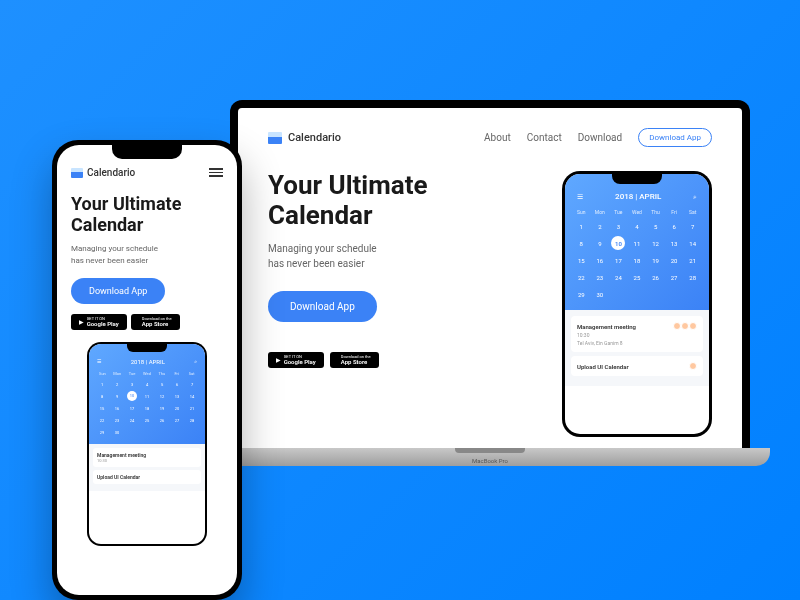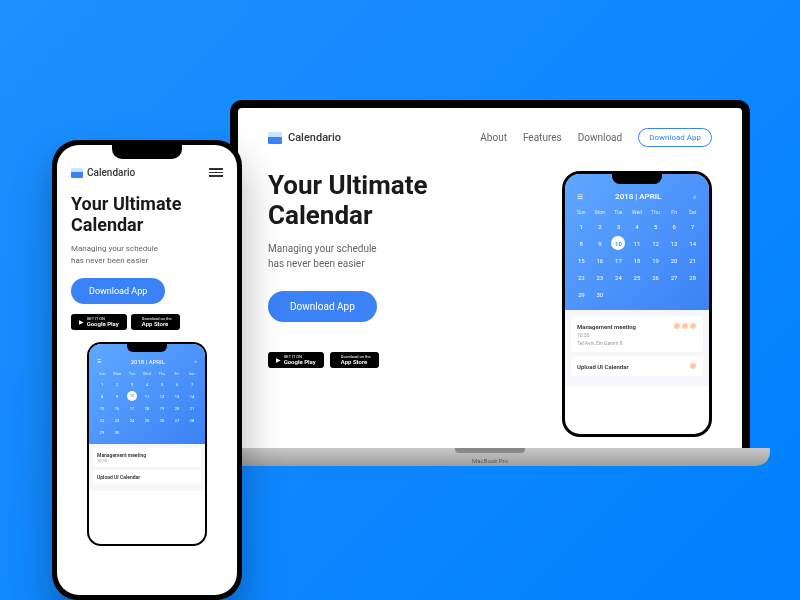--- a/index.html
+++ b/index.html
@@ -89,21 +89,21 @@
 <div class="laptop">
   <div class="laptop-screen">
     <div class="laptop-inner">
       <div class="lp-header">
         <div class="lp-logo">
           <div class="logo-sq"></div>
           <span class="lp-logo-text">Calendario</span>
         </div>
         <div class="lp-nav">
           <span class="lp-nav-link">About</span>
-          <span class="lp-nav-link">Features</span>
+          <span class="lp-nav-link">Contact</span>
           <span class="lp-nav-link">Download</span>
           <span class="lp-dl-btn">Download App</span>
         </div>
       </div>
       <div class="lp-hero">
         <div class="lp-left">
           <h1 class="lp-h1">
             <span>Your Ultimate</span><br>
             <span>Calendar</span>
           </h1>

